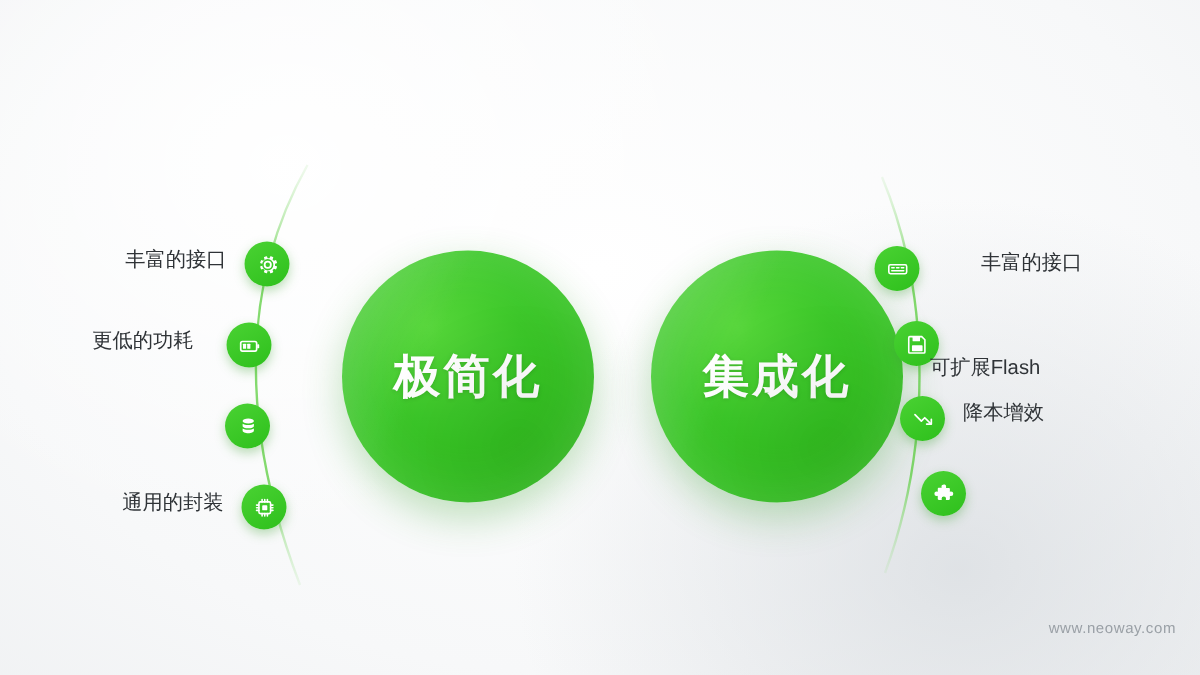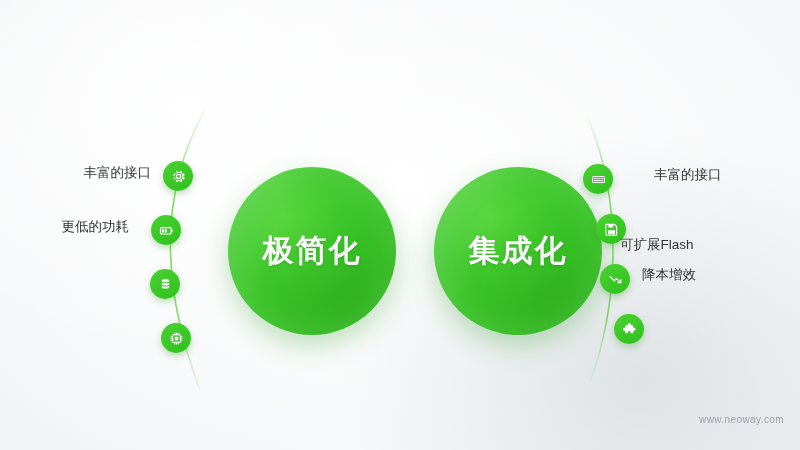--- a/index.html
+++ b/index.html
@@ -174,20 +174,21 @@
 
   <div class="node" style="left:161px; top:323px;">
     <span>
       <svg width="17" height="17" viewBox="0 0 24 24" fill="none" stroke="#ffffff" stroke-width="1.5">
         <rect x="6.5" y="6.5" width="11" height="11" rx="1.4"></rect>
         <rect x="9.6" y="9.6" width="4.8" height="4.8" rx="0.8" fill="#ffffff" stroke="none"></rect>
         <path d="M9.5 6.5V4.3M12 6.5V4.3M14.5 6.5V4.3M9.5 17.5v2.2M12 17.5v2.2M14.5 17.5v2.2M6.5 9.5H4.3M6.5 12H4.3M6.5 14.5H4.3M17.5 9.5h2.2M17.5 12h2.2M17.5 14.5h2.2" stroke-linecap="round"></path>
       </svg>
     </span>
   </div>
+  <div class="label right-align" style="left:44px; top:326px; width:105px;">通用的封装</div>
 
   <div class="node" style="left:583px; top:164px;">
     <span>
       <svg width="17" height="17" viewBox="0 0 24 24" fill="none" stroke="#ffffff" stroke-width="1.5">
         <rect x="3.6" y="7.8" width="16.8" height="8.4" rx="1.5"></rect>
         <path d="M6.4 10.6h2.2M10.9 10.6h2.2M15.4 10.6h2.2M6.4 13.4h11.2" stroke-linecap="round"></path>
       </svg>
     </span>
   </div>
   <div class="label" style="left:654px; top:166px;">丰富的接口</div>

